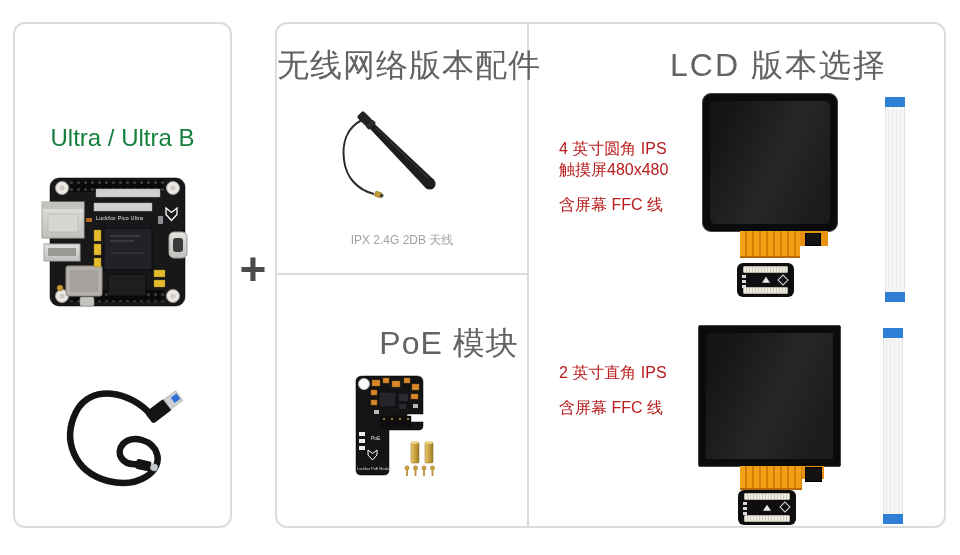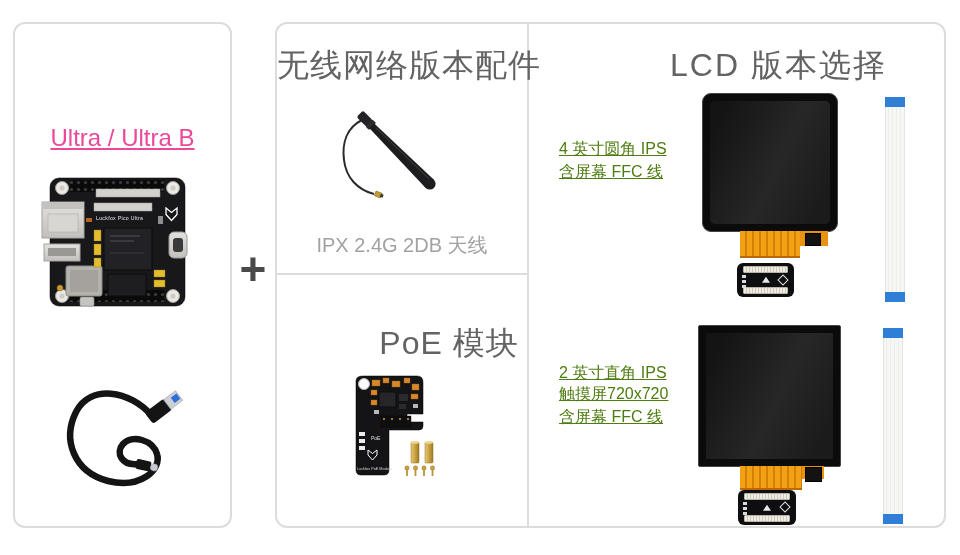--- a/index.html
+++ b/index.html
@@ -11,36 +11,36 @@
   .panel{
     position:absolute;box-sizing:border-box;background:#fff;
     border:2px solid #dcdcdc;border-radius:12px;
   }
   .heading{
     position:absolute;text-align:center;color:#636363;font-size:32px;
     letter-spacing:1px;white-space:nowrap;
   }
   .left-title{
     position:absolute;left:0;top:98px;width:215px;text-align:center;
-    color:#ec4899;font-size:24px;line-height:31px;text-decoration:underline;
+    color:#15803d;font-size:24px;line-height:31px;
   }
   .left-title span{display:block;}
   .plus{
     position:absolute;left:230px;top:244px;width:46px;height:52px;
     font-size:46px;line-height:50px;font-weight:bold;color:#4a4a4a;text-align:center;
   }
   .divider-v{position:absolute;left:250px;top:0;bottom:0;width:2px;background:#dcdcdc;}
   .divider-h{position:absolute;left:0;width:250px;top:249px;height:2px;background:#dcdcdc;}
   .caption{
     position:absolute;left:0;top:208px;width:250px;text-align:center;
-    color:#a2a2a2;font-size:20px;
-  }
-  .lcd-desc{position:absolute;left:282px;width:150px;color:#4d7c0f;font-size:16px;line-height:21px;text-decoration:underline;}
+    color:#a2a2a2;font-size:12px;
+  }
+  .lcd-desc{position:absolute;left:282px;width:150px;color:#b91c1c;font-size:16px;line-height:21px;}
   .lcd-desc span{display:block;}
-  .lcd-desc .gap{margin-top:2px;}
+  .lcd-desc .gap{margin-top:14px;}
   
   .lcd-frame{
     position:absolute;background:#0b0b0b;border:1px solid #454545;box-sizing:border-box;
   }
   .lcd-screen{
     position:absolute;inset:7px;
     background:linear-gradient(115deg,#141414 10%,#272727 55%,#1b1b1b 90%);
   }
   .flex-cable{
     position:absolute;height:25px;
@@ -264,20 +264,21 @@
             <circle r="2.2" fill="#c9a23f" stroke="#8a6a1e" stroke-width="0.4"></circle>
             <rect x="-0.9" y="2" width="1.8" height="6" fill="#b8933a"></rect>
           </g>
       </g>
     </svg>
 
     <div class="heading" style="left:252px;top:20px;width:499px;letter-spacing:2px;">LCD 版本选择</div>
 
     <div class="lcd-desc" style="top:114px;">
       <span>4 英寸圆角 IPS</span>
+      <span>触摸屏480x480</span>
       <span class="gap">含屏幕 FFC 线</span>
     </div>
     <div class="abs" style="left:425px;top:69px;width:145px;height:212px;">
       <div class="lcd-frame" style="left:0;top:0;width:136px;height:139px;border-radius:9px;">
         <div class="lcd-screen" style="border-radius:5px;"></div>
       </div>
       <div class="flex-cable" style="left:38px;top:138px;width:60px;"></div>
       <div class="flex-side" style="left:98px;top:138px;width:28px;height:15px;"></div>
       <div class="flex-chip" style="left:103px;top:140px;width:14px;height:11px;"></div>
       <div class="adapter" style="left:35px;top:170px;width:57px;height:34px;">
@@ -288,21 +289,20 @@
         <div class="dots"></div>
       </div>
     </div>
     <div class="ribbon" style="left:608px;top:73px;height:205px;">
       <div class="tab top"></div>
       <div class="tab bot"></div>
     </div>
 
     <div class="lcd-desc" style="top:338px;">
       <span>2 英寸直角 IPS</span>
-      <span>触摸屏720x720</span>
       <span class="gap">含屏幕 FFC 线</span>
     </div>
     <div class="abs" style="left:421px;top:301px;width:148px;height:200px;">
       <div class="lcd-frame" style="left:0;top:0;width:143px;height:142px;border-radius:2px;">
         <div class="lcd-screen" style="border-radius:1px;"></div>
       </div>
       <div class="flex-cable" style="left:42px;top:141px;width:62px;height:22px;"></div>
       <div class="flex-side" style="left:104px;top:141px;width:22px;height:13px;"></div>
       <div class="flex-chip" style="left:107px;top:142px;width:15px;height:13px;"></div>
       <div class="adapter" style="left:40px;top:165px;width:58px;height:35px;">

